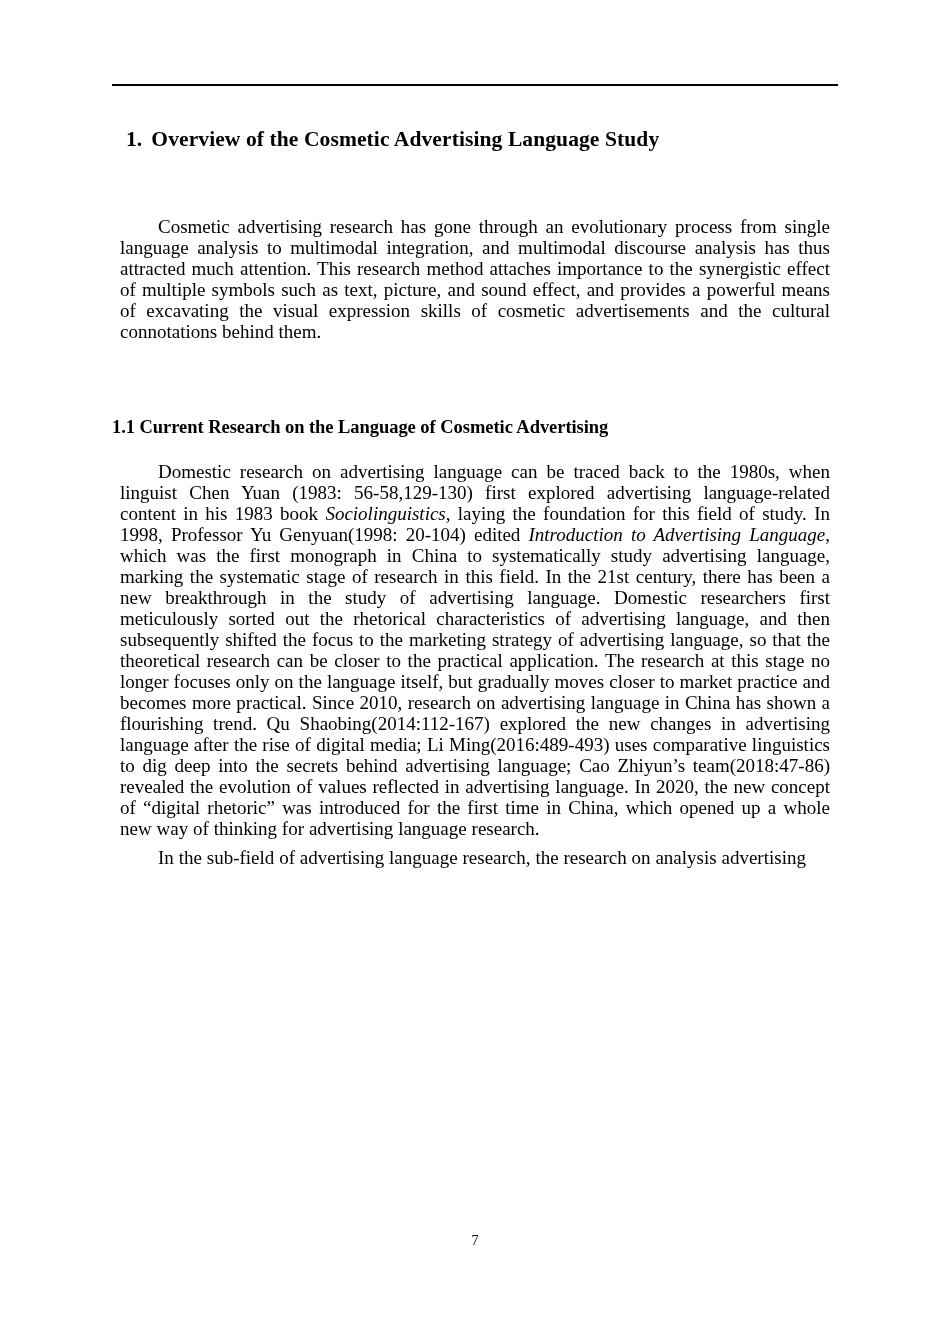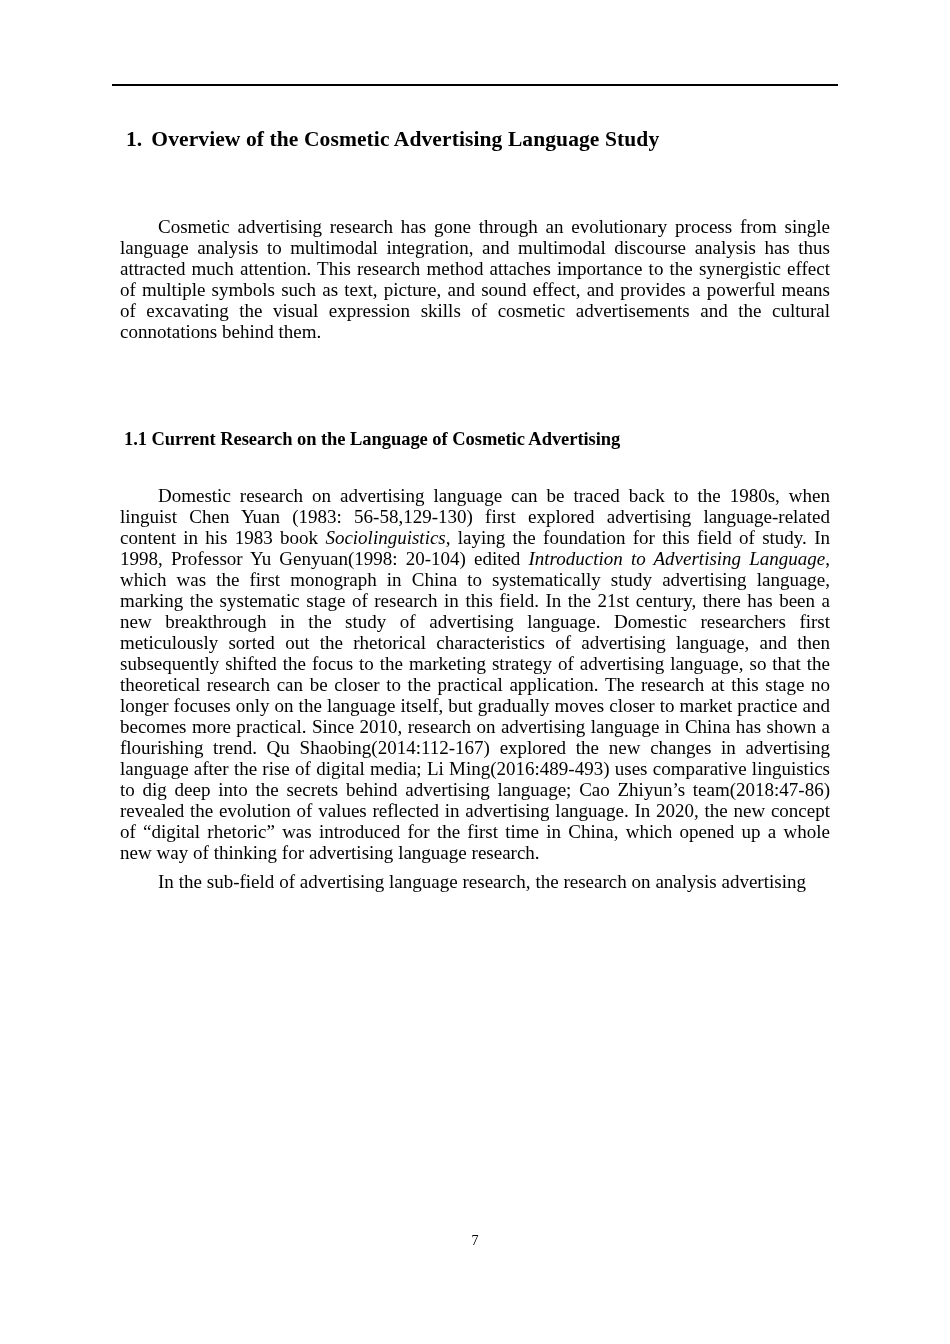--- a/index.html
+++ b/index.html
@@ -53,21 +53,21 @@
     letter-spacing: 0.1px;
     white-space: nowrap;
   }
   h1.doc-heading .num {
     margin-right: 9px;
   }
 
   h2.sub-heading {
     font-size: 18.5px;
     font-weight: bold;
-    margin: 12px;
+    margin: 0;
     padding: 0;
     line-height: 30px;
     letter-spacing: -0.05px;
     white-space: nowrap;
   }
 
   p.body-para {
     font-size: 19px;
     line-height: 21px;
     text-align: justify;

